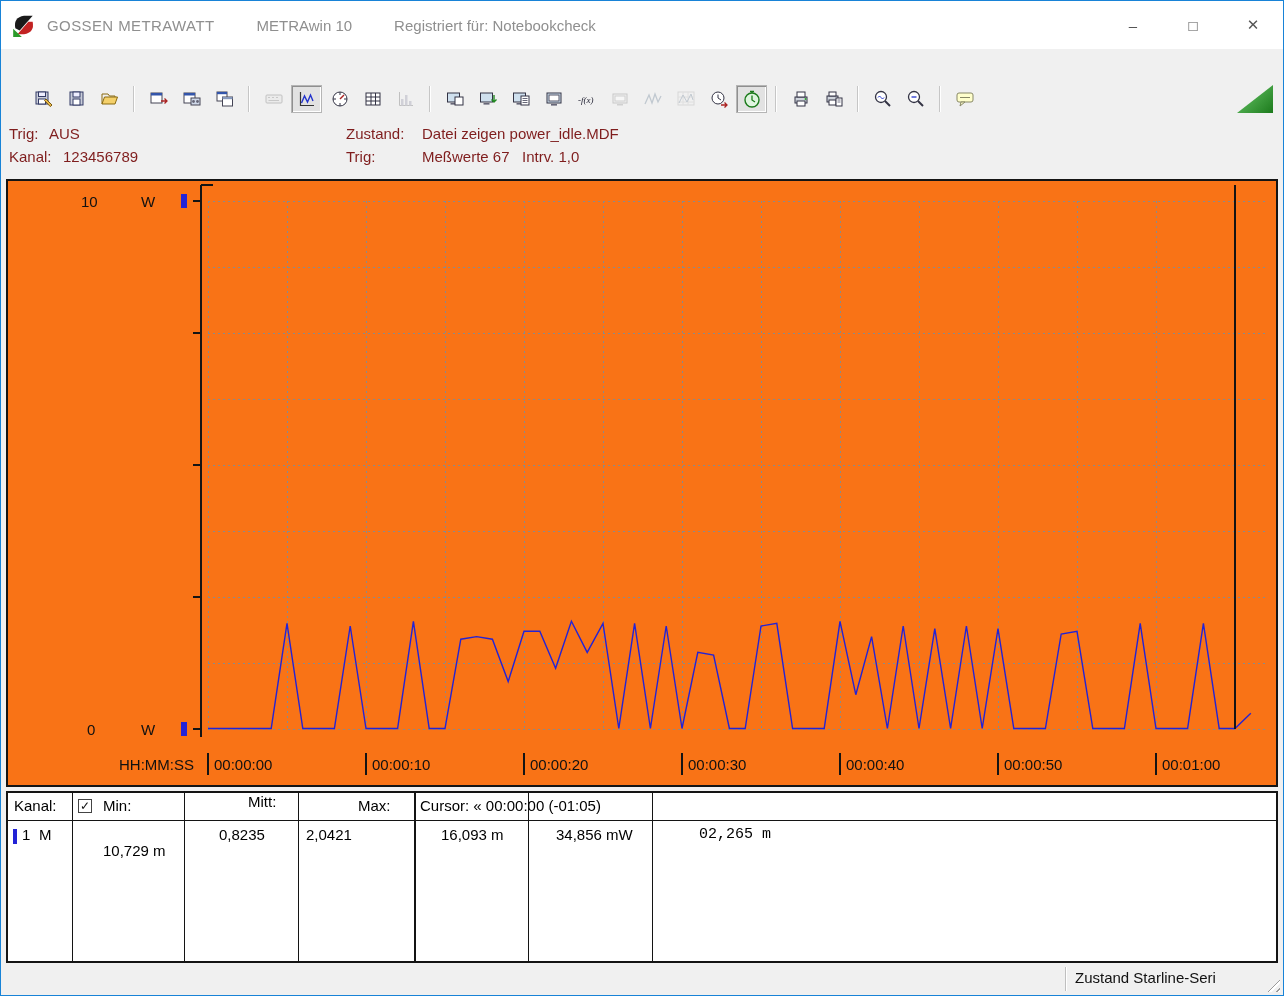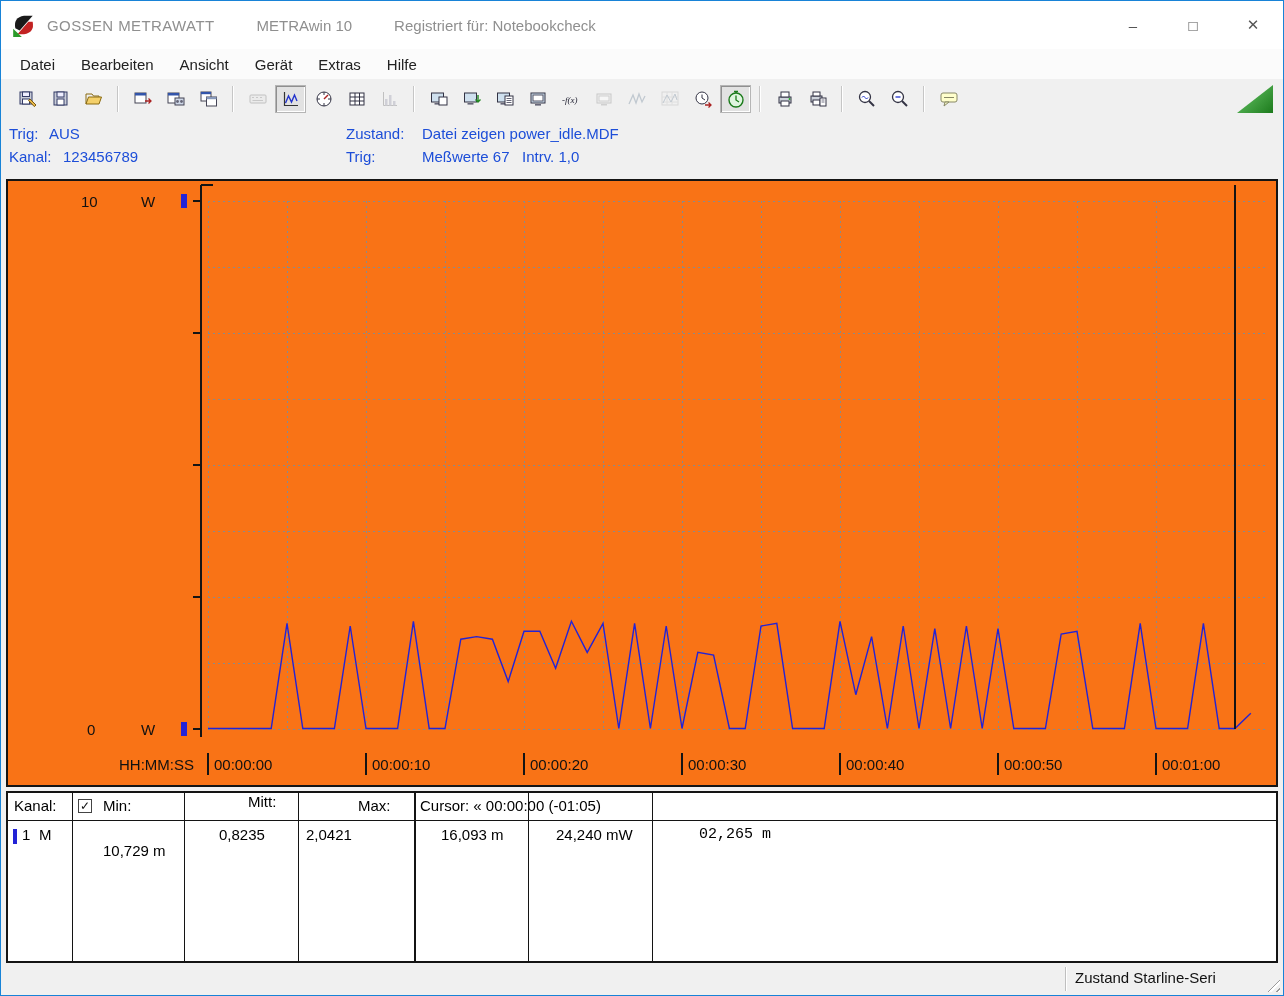--- a/index.html
+++ b/index.html
@@ -32,21 +32,21 @@
   
   .menubar {
     position:absolute; top:48px; left:0; right:0; height:30px;
     background:#fbfbfb; display:flex; align-items:center; padding-left:6px;
     font-size:15px; color:#222;
   }
   .menu-item { padding:5px 13px; }
   
   .toolbar {
     position:absolute; top:78px; left:0; right:0; height:40px;
-    background:#f0f0f0; display:flex; align-items:center; padding-left:10px;
+    background:#f0f0f0; display:flex; align-items:center; padding-left:26px;
   }
   .tb-btn {
     width:31px; height:28px; border:1px solid transparent; background:transparent;
     display:flex; align-items:center; justify-content:center; padding:0; margin:0 1px;
   }
   .tb-btn.active {
     background:#e2e2e2;
     box-shadow: inset 1px 1px 0 #8f8f8f, inset -1px -1px 0 #ffffff;
     border:1px solid #b5b5b5;
   }
@@ -56,21 +56,21 @@
     width:2px; height:26px; margin:0 7px;
     border-left:1px solid #c6c6c6; border-right:1px solid #ffffff;
   }
   .toolbar-triangle {
     position:absolute; right:10px; top:6px; width:36px; height:28px;
     clip-path: polygon(100% 0, 100% 100%, 0 100%);
   }
   
   .info-panel {
     position:absolute; top:118px; left:0; right:16px; height:58px;
-    background:#f0f0f0; font-size:15px; color:#1d4ed8;
+    background:#f0f0f0; font-size:15px; color:#7f1d1d;
   }
   .info-panel span { position:absolute; white-space:pre; }
   
   .chart-panel {
     position:absolute; top:178px; left:5px; width:1272px; height:608px;
     background:#f97316; border:2px solid #141414;
   }
   .chart-panel svg { font-family:"Liberation Sans", sans-serif; }
   
   .table-panel {
@@ -119,28 +119,20 @@
     <span class="brand">GOSSEN METRAWATT</span>
     <span class="app-title">METRAwin 10</span>
     <span class="registered">Registriert für: Notebookcheck</span>
     <div class="win-controls">
       <button class="win-btn">–</button>
       <button class="win-btn">□</button>
       <button class="win-btn">✕</button>
     </div>
   </div>
 
-  <div class="menubar" id="menubar">
-      <div class="menu-item">Datei</div>
-      <div class="menu-item">Bearbeiten</div>
-      <div class="menu-item">Ansicht</div>
-      <div class="menu-item">Gerät</div>
-      <div class="menu-item">Extras</div>
-      <div class="menu-item">Hilfe</div>
-    </div>
 
   <div class="toolbar" id="toolbar">
     <button class="tb-btn">
         <span>
           <svg viewBox="0 0 20 20" width="20" height="20" fill="none" stroke-width="1">
             <rect x="2" y="3" width="12" height="12" fill="#c8ccd8" stroke="#333a66"></rect>
             <rect x="4.5" y="3" width="7" height="4.5" fill="#eef" stroke="#333a66"></rect>
             <rect x="4.5" y="10" width="7" height="5" fill="#fff" stroke="#333a66"></rect>
             <path d="M12 10 L18 16 L16.3 17.6 L10.5 11.5 Z" fill="#e8b84a" stroke="#7a5a10"></path>
           </svg>
@@ -474,21 +466,21 @@
     <span class="cell" style="left:350px; top:4px;">Max:</span>
     <span class="cell" style="left:412px; top:4px;">Cursor: « 00:00:00 (-01:05)</span>
 
     <div class="chan-swatch" id="chan-swatch" style="background: rgb(35, 35, 214);"></div>
     <span class="cell" style="left:14px;  top:33px;">1</span>
     <span class="cell" style="left:31px;  top:33px;">M</span>
     <span class="cell" style="left:95px;  top:33px;margin-top:16px;">10,729 m</span>
     <span class="cell" style="left:211px; top:33px;">0,8235</span>
     <span class="cell" style="left:298px; top:33px;">2,0421</span>
     <span class="cell" style="left:433px; top:33px;">16,093 m</span>
-    <span class="cell" style="left:548px; top:33px;">24,240 mW</span>
+    <span class="cell" style="left:548px; top:33px;">34,856 mW</span>
     <span class="cell" style="left:691px; top:33px;font-family:Liberation Mono, monospace;">02,265 m</span>
   </div>
 
   <div class="statusbar">
     <div class="sb-sep"></div>
     <span class="device-label">Zustand Starline-Seri</span>
     <div class="grip"></div>
   </div>
 
 </div>

